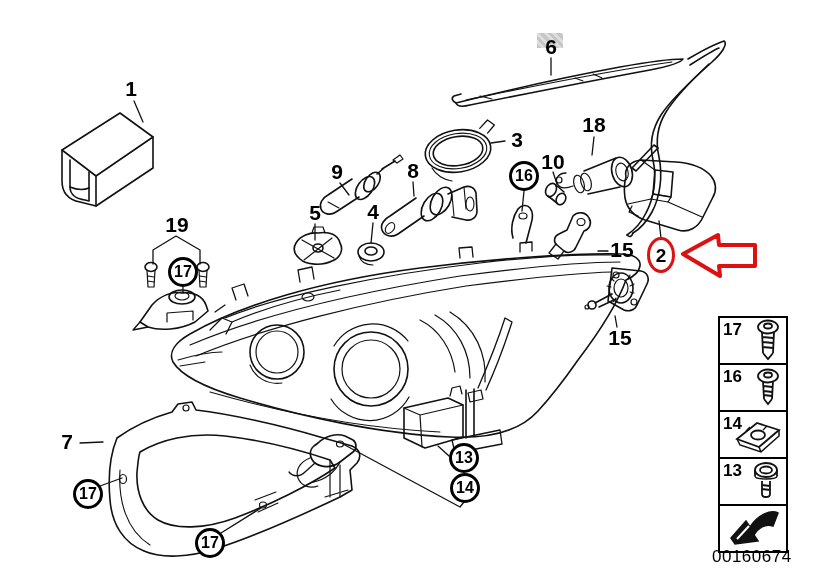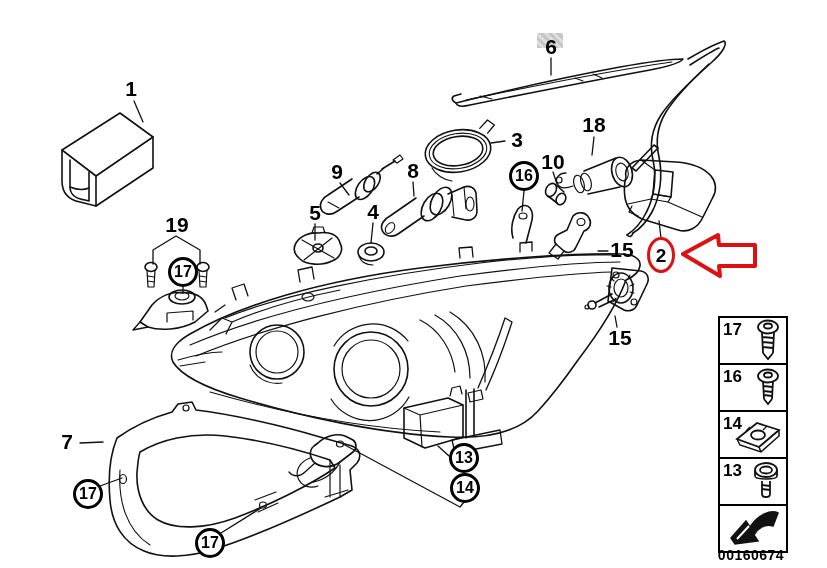--- a/index.html
+++ b/index.html
@@ -16,21 +16,21 @@
            font-size:19px;color:#000;}
   .gray-mark{position:absolute;left:537px;top:33px;width:26px;height:15px;
            background:repeating-linear-gradient(45deg,#c6c6c6 0 3px,#dedede 3px 6px);}
   .parts-table{position:absolute;left:718px;top:316px;width:66px;border:2.5px solid #000;
            background:#fff;}
   .parts-row{position:relative;height:45px;border-bottom:2px solid #000;}
   .parts-row:last-child{border-bottom:none;}
   .parts-row .num{position:absolute;left:3px;top:2px;font-weight:bold;font-size:17px;}
   .parts-row svg{position:absolute;right:1px;top:1px;}
   .diagram-code{position:absolute;left:712px;top:547px;width:78px;text-align:center;
-           font-weight:bold;font-size:14px;letter-spacing:.5px;}
+           font-weight:normal;font-size:17px;letter-spacing:.5px;}
 </style>
 </head>
 <body>
 
 <div id="stage">
 
   <div class="gray-mark"></div>
 
   <svg id="lineart" width="827" height="568" viewBox="0 0 827 568" fill="none" stroke="#111" stroke-width="1.6" stroke-linecap="round" stroke-linejoin="round">
 

